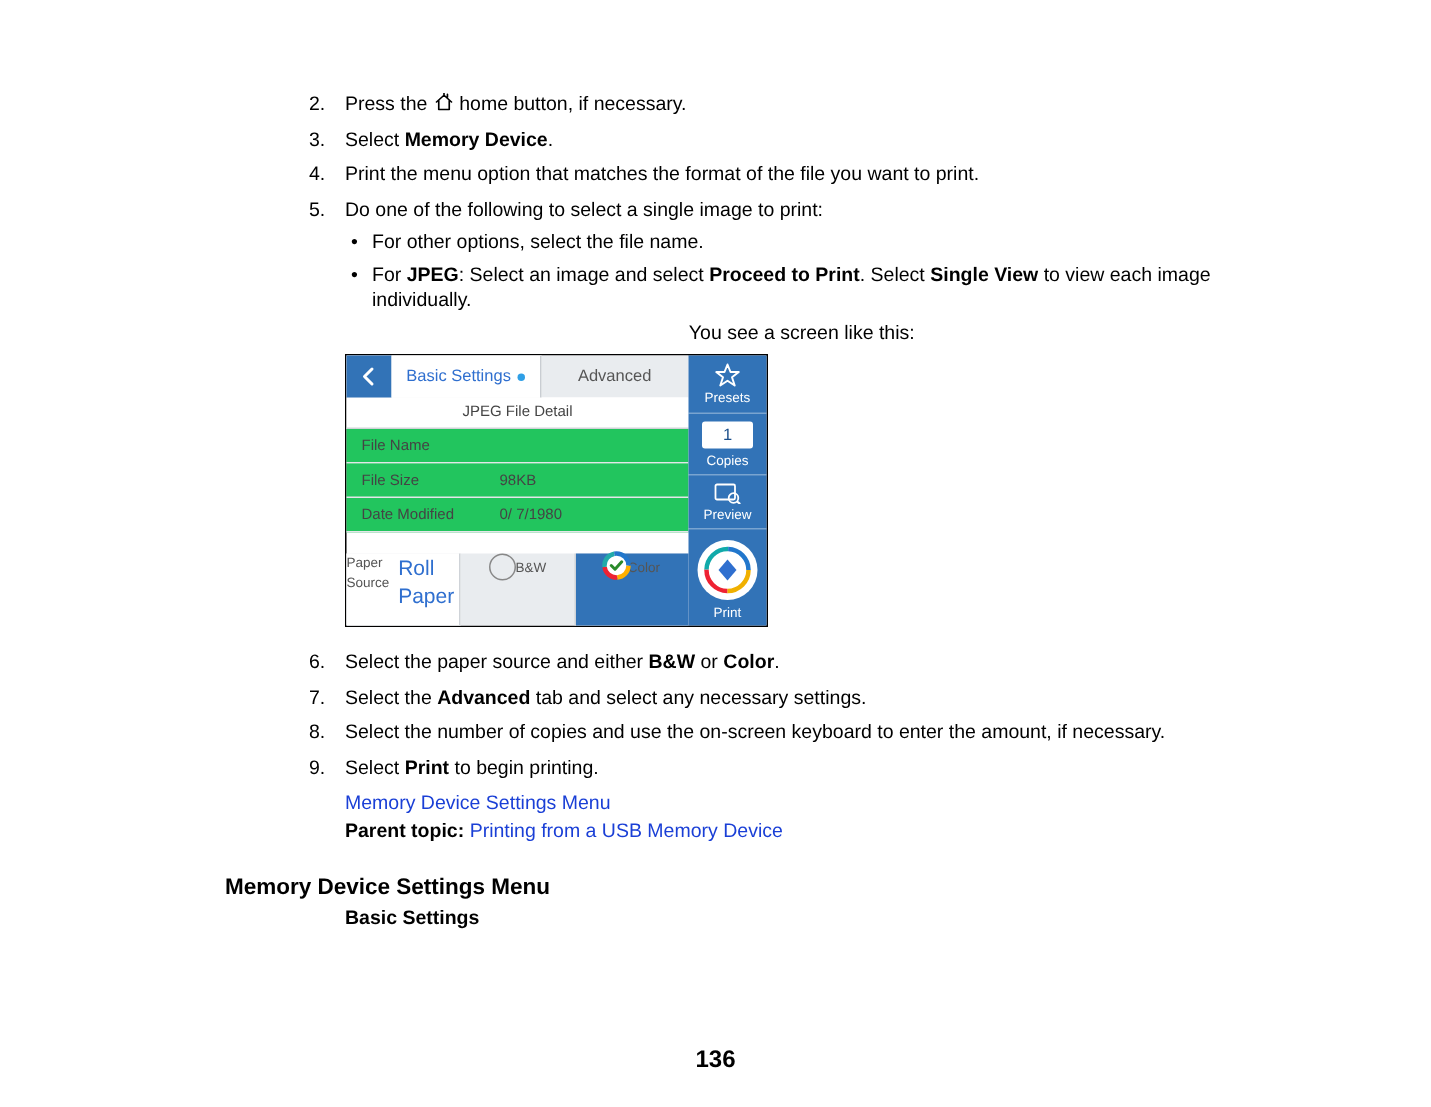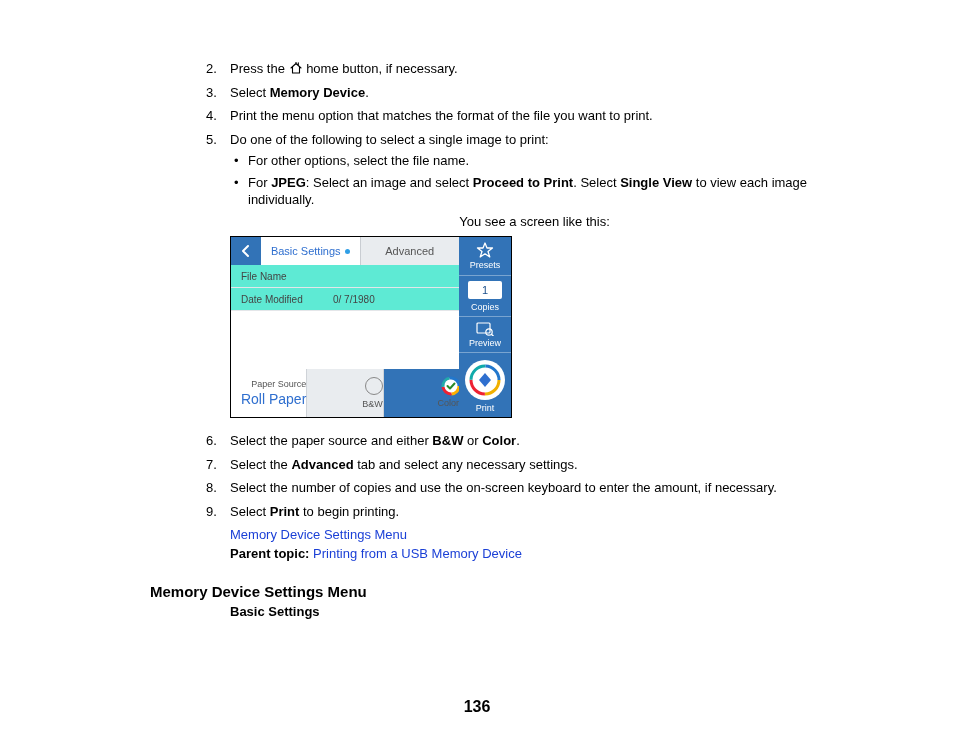--- a/index.html
+++ b/index.html
@@ -131,29 +131,29 @@
     text-align: center;
     font-size: 10px;
     color: #444;
     border-bottom: 1px solid #d0d3d7;
     background:#fff;
   }
   .dev-row {
     display:flex; height:22px; align-items:center;
     padding: 0 10px; font-size:10px; color:#444;
     border-bottom: 1px solid #e4e6e9;
-    background:#5eead4;
+    background:#22c55e;
   }
   .dev-row .lbl { flex: 0 0 92px; }
   .dev-bottom {
     position:absolute; bottom:0; left:0; width:228px; height:48px;
     background:#e9ecef; display:flex;
   }
   .dev-bottom .cell {
-    flex:1; display:flex; flex-direction:column; align-items:flex-end; justify-content:center;
+    flex:1; display:flex; flex-direction:row; align-items:flex-start; justify-content:center;
     border-right:1px solid #cfd3d8; font-size:9px; color:#555;
   }
   .dev-bottom .cell:last-child{border-right:none;}
   .paper-cell { flex: 1.3; background:#fff; }
   .paper-cell .ps-label{font-size:9px;color:#555;}
   .paper-cell .ps-value{color:#2f6fcf; font-size:14px;}
   .bw-circle{
     width:16px;height:16px;border:1.5px solid #888;border-radius:50%;
   }
   .color-cell{background:#3273b7;color:#fff;}
@@ -220,23 +220,28 @@
                 <svg width="16" height="16" viewBox="0 0 16 16">
                     <path d="M10 3 L5 8 L10 13" stroke="#fff" stroke-width="2" fill="none" stroke-linecap="round" stroke-linejoin="round"></path>
                   </svg>
               </div>
               <div class="dev-tab active">
                 <span>Basic Settings</span>
                   <span class="dot"></span>
               </div>
               <div class="dev-tab inactive">Advanced</div>
             </div>
+            <div class="dev-subtitle">JPEG File Detail</div>
             <div class="dev-row">
               <span class="lbl">File Name</span>
               <span></span>
+            </div>
+            <div class="dev-row">
+              <span class="lbl">File Size</span>
+              <span>98KB</span>
             </div>
             <div class="dev-row">
               <span class="lbl">Date Modified</span>
               <span>0/ 7/1980</span>
             </div>
             <div class="dev-bottom">
               <div class="cell paper-cell">
                 <span class="ps-label">Paper Source</span>
                 <span class="ps-value">Roll Paper</span>
               </div>

